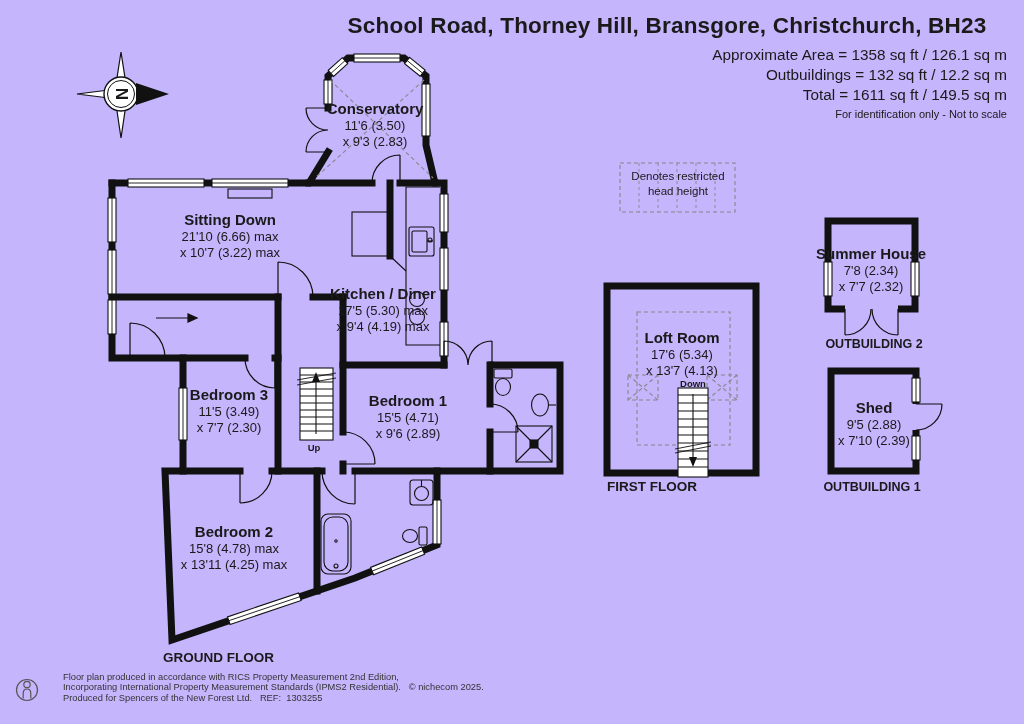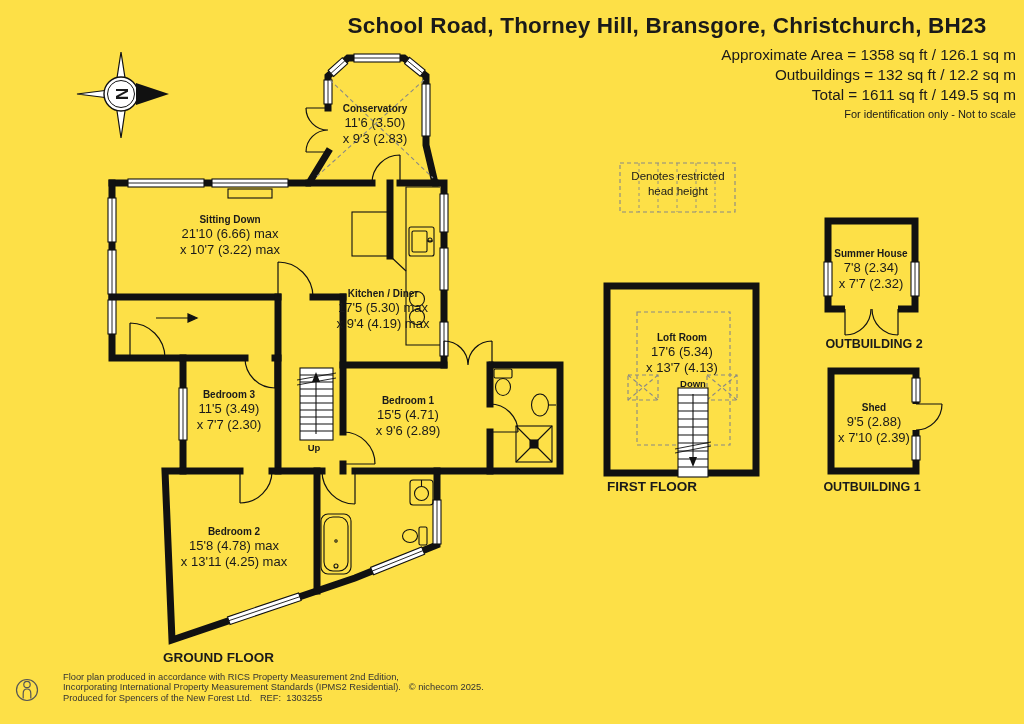--- a/index.html
+++ b/index.html
@@ -1,26 +1,26 @@
 <!DOCTYPE html>
 <html><head>
 <meta charset="utf-8">
 <style>
   html,body{margin:0;padding:0;background:#fff;}
-  .page{position:relative;width:1024px;height:724px;background:#fde047;overflow:hidden;
+  .page{position:relative;width:1024px;height:724px;background:#c4b5fd;overflow:hidden;
         font-family:"Liberation Sans",sans-serif;color:#1a1a1a;}
   .plan-svg{position:absolute;left:0;top:0;width:1024px;height:724px;}
   .title{position:absolute;top:13px;left:318px;width:698px;text-align:center;
          font-size:22.5px;font-weight:bold;letter-spacing:0.2px;white-space:nowrap;}
-  .areas{position:absolute;top:45px;right:8px;text-align:right;}
+  .areas{position:absolute;top:45px;right:17px;text-align:right;}
   .aline{font-size:15.3px;font-weight:normal;line-height:20px;white-space:nowrap;}
   .adisc{font-size:11px;margin-top:3px;white-space:nowrap;}
   .room-label{position:absolute;transform:translate(-50%,-50%);text-align:center;
               line-height:1.22;white-space:nowrap;z-index:3;}
-  .room-label .rname{display:block;font-weight:bold;font-size:10px;}
+  .room-label .rname{display:block;font-weight:bold;font-size:15px;}
   .room-label .rdim{display:block;font-size:13px;}
   .floor-label{position:absolute;font-size:13.5px;font-weight:bold;white-space:nowrap;z-index:3;}
   .ob-label{position:absolute;transform:translateX(-50%);font-size:12.5px;font-weight:bold;
             white-space:nowrap;z-index:3;}
   .stair-label{position:absolute;transform:translate(-50%,-50%);font-size:9.5px;
                font-weight:bold;z-index:3;}
   .legend{position:absolute;left:620px;top:169px;width:116px;height:49px;display:flex;
           flex-direction:column;align-items:center;text-align:center;
           font-weight:normal;font-size:11.5px;line-height:1.3;z-index:3;}
   .compass-n{position:absolute;left:121px;top:94px;transform:translate(-50%,-50%) rotate(90deg);

